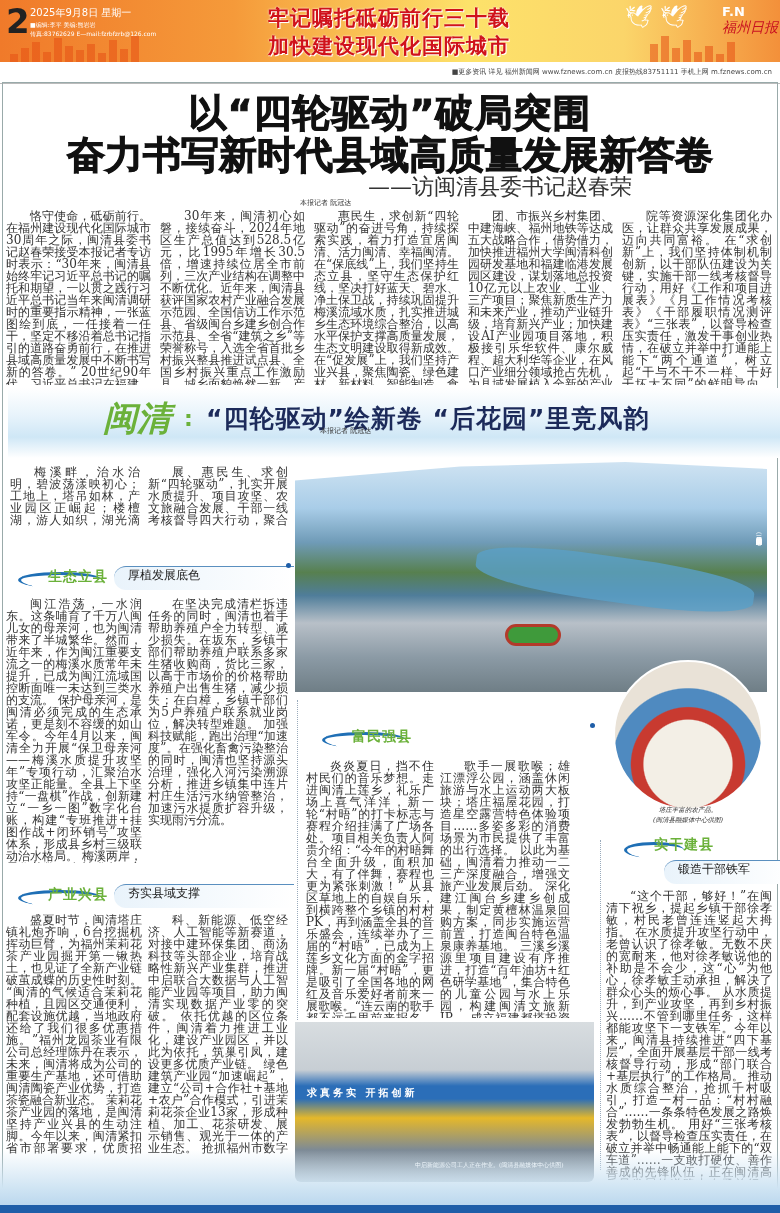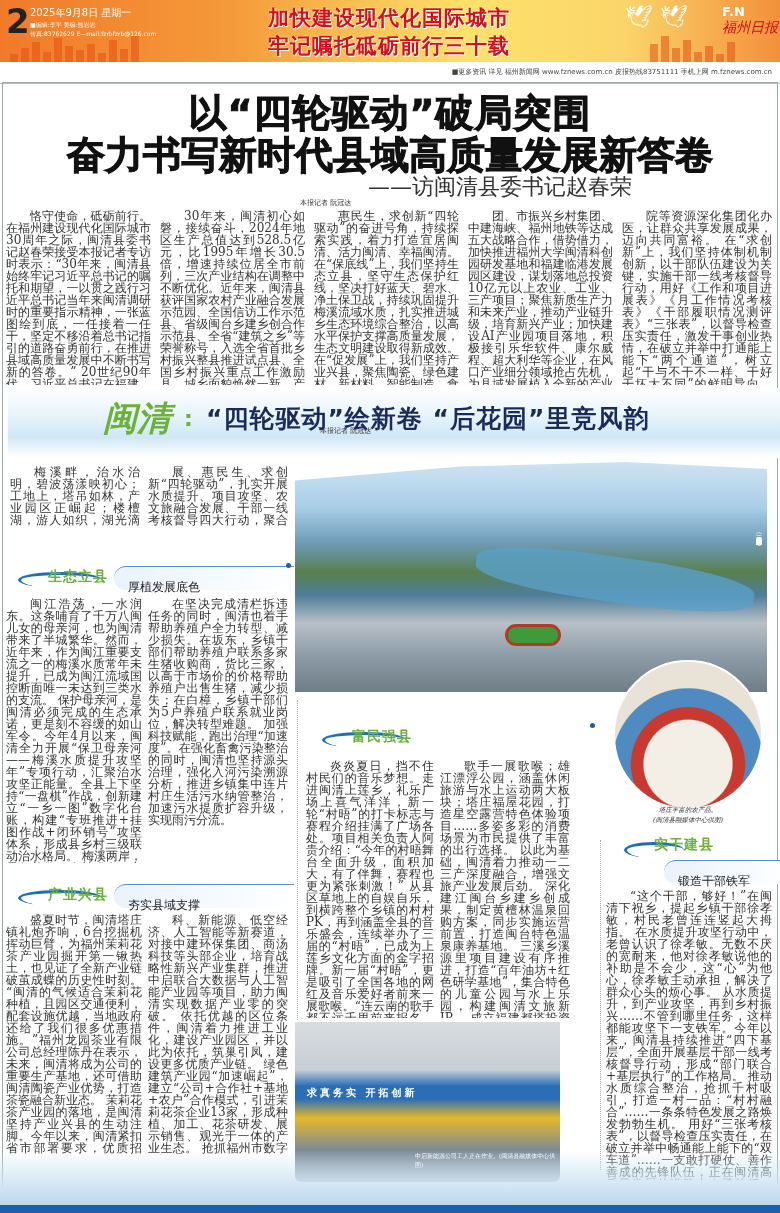--- a/index.html
+++ b/index.html
@@ -36,32 +36,32 @@
   .photo-main { position: absolute; left: 295px; top: 462px; width: 472px; height: 230px;
     background: linear-gradient(180deg, #cfe3f2 0%, #a9cde8 20%, #6f9bb7 35%, #57804f 48%, #4f7d9a 58%, #b8c0c8 70%, #8b9aa5 85%, #6f7e86 100%);
     border-radius: 0 0 0 0; clip-path: polygon(0 8%, 35% 2%, 70% 0, 100% 3%, 100% 100%, 0 100%); }
   .photo-main .river { position: absolute; left: 180px; top: 95px; width: 280px; height: 45px; background: #5aa0c8; border-radius: 40%; opacity: 0.8; transform: rotate(8deg); }
   .photo-main .track { position: absolute; left: 210px; top: 162px; width: 56px; height: 22px; background: #3f9a3b; border: 3px solid #b33a2a; border-radius: 12px; }
   .photo-main .caption-v { position: absolute; right: 4px; top: 70px; writing-mode: vertical-rl; font-size: 6px; color: #fff; }
   .photo-circle { position: absolute; left: 613px; top: 660px; width: 150px; height: 150px; border-radius: 50%;
     background: radial-gradient(circle at 50% 70%, #f3efe6 0 35%, #c83a30 36% 45%, #4f8ac0 46% 60%, #e9e2d7 61%); border: 2px solid #fff; }
   .circle-caption { position: absolute; left: 618px; top: 805px; width: 140px; text-align: center; font: italic 6.5px "DejaVu Serif", serif; color: #333; line-height: 10px; }
 
-  .photo-factory { position: absolute; left: 295px; top: 1022px; width: 265px; height: 160px;
+  .photo-factory { position: absolute; left: 295px; top: 1022px; width: 299px; height: 160px;
     background: linear-gradient(180deg, #d8dde0 0%, #c7ced4 30%, #2b6eb8 40%, #2b6eb8 48%, #e5b82a 60%, #7d8a96 80%, #a6b1ba 100%); border-radius: 0 0 6px 6px; }
   .photo-factory .slogan { position: absolute; left: 12px; top: 64px; font: bold 10px "DejaVu Sans", sans-serif; color: #fff; letter-spacing: 3px; }
   .photo-factory .cap { position: absolute; left: 120px; bottom: 12px; font-size: 6px; color: #fff; }
 
   .bottom-wave { position: absolute; left: 0; top: 1150px; width: 780px; height: 55px; background: linear-gradient(180deg, rgba(255,255,255,0) 0%, #cfe4f3 70%, #bcd8ee 100%); }
   .bottom-bar { position: absolute; left: 0; top: 1205px; width: 780px; height: 8px; background: #1f5ea8; }
 
   .subhead { position: absolute; height: 26px; }
   .subhead .swoosh { position: absolute; left: 0; top: 6px; width: 84px; height: 16px; border-radius: 50%; border-top: 3px solid #1f6fb5; border-left: 3px solid #1f6fb5; }
   .subhead .keyword { position: absolute; left: 30px; top: 2px; font: bold 14px "DejaVu Sans", sans-serif; color: #6bb13a; letter-spacing: 1px; }
-  .subhead .phrase-box { position: absolute; left: 96px; top: 0; height: 24px; padding: 12px 12px 0 14px; background: linear-gradient(90deg, #e9f3fb, #ffffff); border-top: 1px solid #5a8fbf; border-radius: 12px 0 0 12px; font: 12px "DejaVu Sans", sans-serif; color: #222; }
+  .subhead .phrase-box { position: absolute; left: 96px; top: 0; height: 24px; padding: 0 12px 0 14px; background: linear-gradient(90deg, #e9f3fb, #ffffff); border-top: 1px solid #5a8fbf; border-radius: 12px 0 0 12px; font: 12px "DejaVu Sans", sans-serif; color: #222; }
   .subhead .dot { position: absolute; top: -3px; width: 5px; height: 5px; background: #1f5ea8; border-radius: 50%; }
 
   .dotted-v { position: absolute; border-left: 1px dotted #9ab; }
 </style>
 </head>
 <body>
 
 <div class="masthead">
   <div class="skyline" style="left:10px">
     <span style="height:8px"></span>
@@ -87,22 +87,22 @@
       <span style="height:8px"></span>
       <span style="height:20px"></span>
   </div>
   <div class="page-num">2</div>
   <div class="issue-info">
     <div class="date">2025年9月8日 星期一</div>
     <div class="small">■编辑:李平 美编:熊岩岩</div>
     <div class="small">传真:83762629 E—mail:fzrbfzrb@126.com</div>
   </div>
   <div class="banner-slogan">
+    <div>牢记嘱托砥砺前行三十载</div>
     <div>加快建设现代化国际城市</div>
-    <div>牢记嘱托砥砺前行三十载</div>
   </div>
   <div class="doves">🕊 🕊</div>
   <div class="logo">
     <div class="fn">F.N</div>
     <div class="name">福州日报</div>
   </div>
 </div>
 <div class="info-strip">■更多资讯 详见 福州新闻网 www.fznews.com.cn   皮报热线83751111   手机上网 m.fznews.com.cn</div>
 
 <div class="frame"></div>

